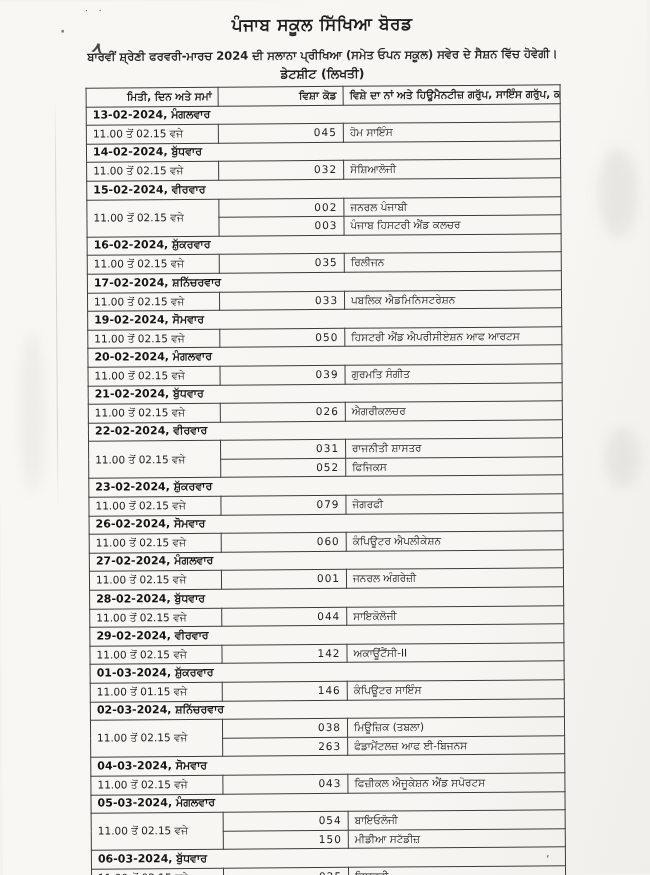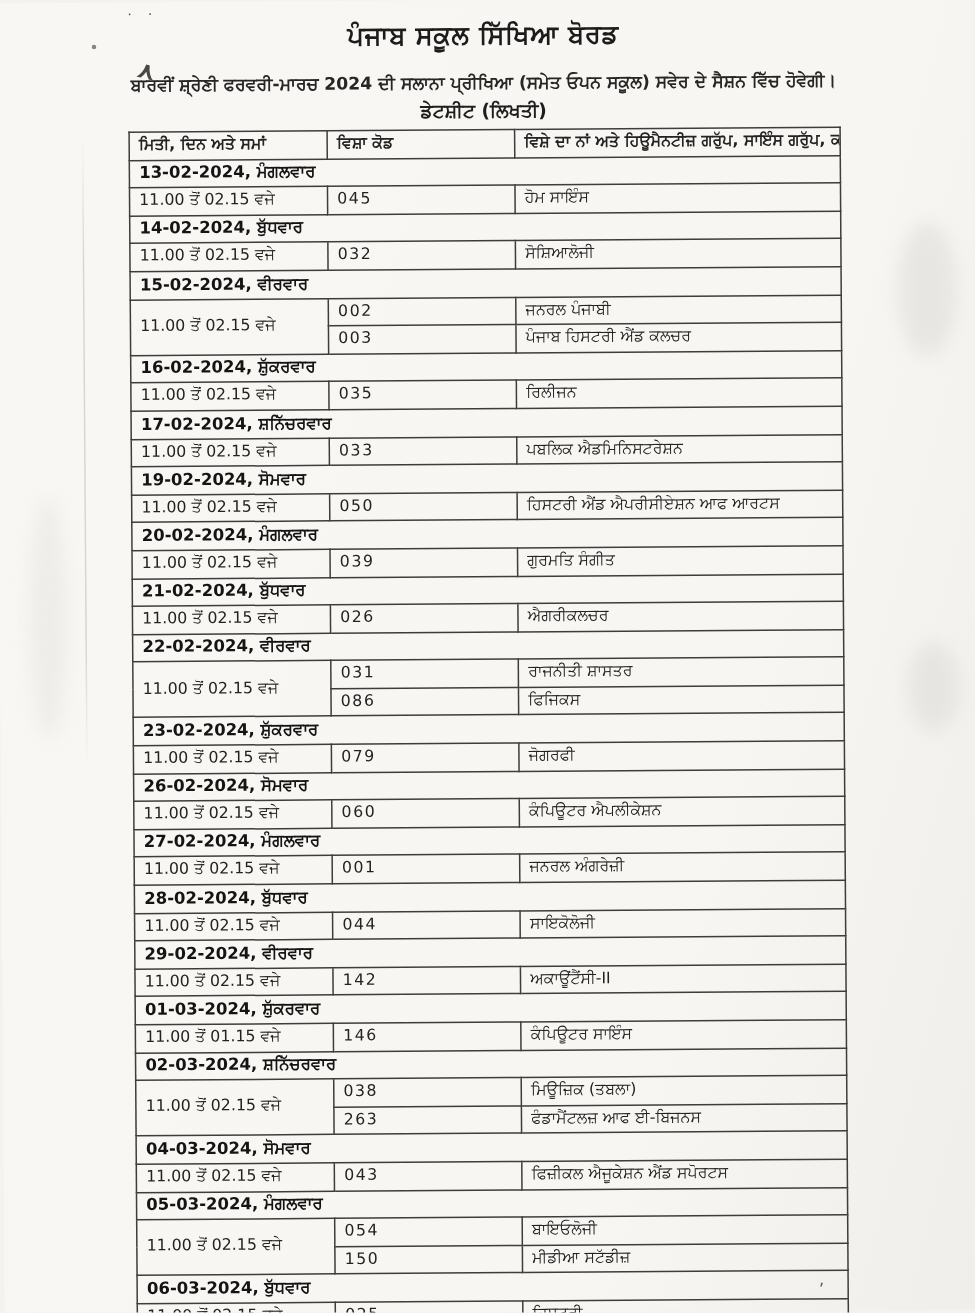--- a/index.html
+++ b/index.html
@@ -31,26 +31,26 @@
   table.grid{
     position:absolute;left:88px;top:86px;width:474px;
     border-collapse:collapse;table-layout:fixed;
     font-size:10.5px;color:#232323;
   }
   table.grid td,table.grid th{
     border:1px solid #3d3d3d;
     padding:1px 6px;height:15.6px;line-height:1.3;
     vertical-align:middle;overflow:hidden;white-space:nowrap;
   }
-  th.h-cell{font-size:10.5px;font-weight:bold;text-align:left;height:38px;
+  th.h-cell{font-size:10.5px;font-weight:bold;text-align:right;height:38px;
     white-space:normal;line-height:1.5;}
   th.h-cell.left-pad{text-align:left;}
   td.date-cell{font-weight:bold;font-size:11px;padding-left:5px;color:#141414;}
   td.time-cell{text-align:left;}
-  td.code-cell{text-align:left;letter-spacing:1px;}
+  td.code-cell{text-align:right;letter-spacing:1px;}
   td.name-cell{text-align:left;}
   
   .artifact{position:absolute;color:#2a2a2a;pointer-events:none;}
   .ink-dots{top:4px;left:88px;font-size:9px;letter-spacing:4px;opacity:.8;}
   .ink-dot-left{top:28px;left:64px;width:3px;height:3px;background:#3a3a3a;border-radius:50%;opacity:.6;}
   .pen-arrow{top:36px;left:94px;font-size:16px;font-weight:bold;transform:rotate(14deg);opacity:.85;}
   .fold-line{top:90px;left:57px;width:1px;height:420px;background:linear-gradient(#0000,#00000022 20%,#00000022 80%,#0000);}
   .ink-comma{top:848px;left:543px;font-size:11px;opacity:.75;}
   .smudge{position:absolute;border-radius:50%;filter:blur(6px);background:#d8d6d1;opacity:.45;}
   .smudge-a{top:150px;left:600px;width:40px;height:90px;}
@@ -150,21 +150,21 @@
         </tr>
         <tr>
           <td class="date-cell" colspan="3">22-02-2024, ਵੀਰਵਾਰ</td>
         </tr>
         <tr>
           <td class="time-cell" rowspan="2">11.00 ਤੋਂ 02.15 ਵਜੇ</td>
           <td class="code-cell">031</td>
           <td class="name-cell">ਰਾਜਨੀਤੀ ਸ਼ਾਸਤਰ</td>
         </tr>
         <tr>
-          <td class="code-cell">086</td>
+          <td class="code-cell">052</td>
           <td class="name-cell">ਫਿਜਿਕਸ</td>
         </tr>
         <tr>
           <td class="date-cell" colspan="3">23-02-2024, ਸ਼ੁੱਕਰਵਾਰ</td>
         </tr>
         <tr>
           <td class="time-cell" rowspan="1">11.00 ਤੋਂ 02.15 ਵਜੇ</td>
           <td class="code-cell">079</td>
           <td class="name-cell">ਜੋਗਰਫੀ</td>
         </tr>

